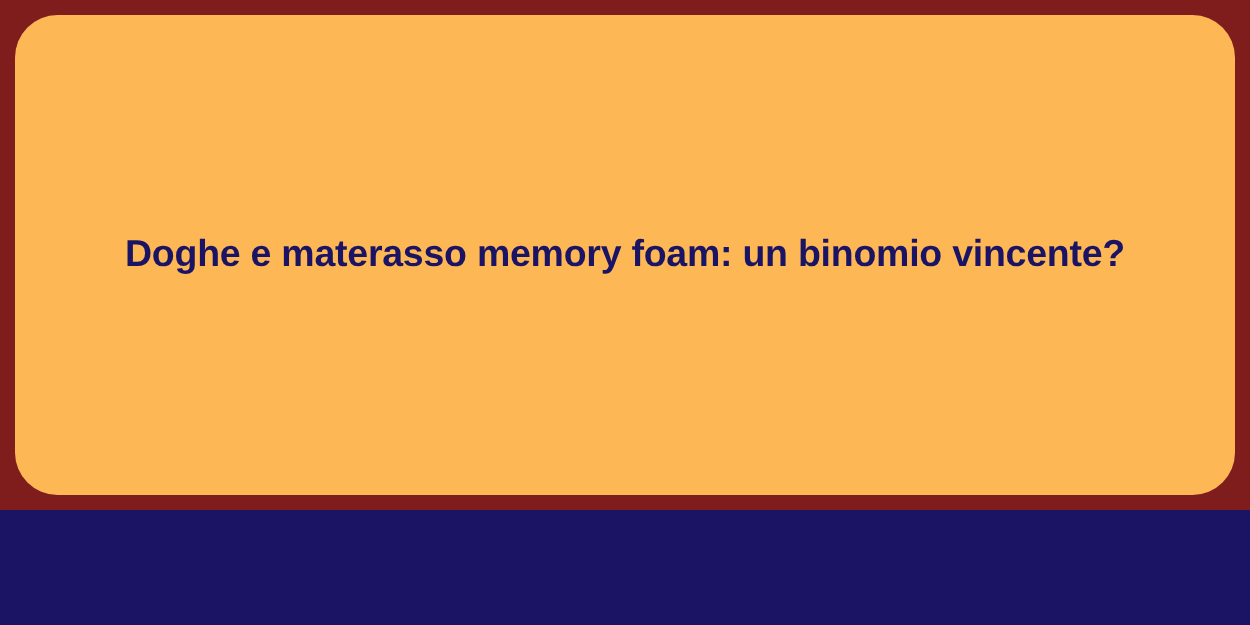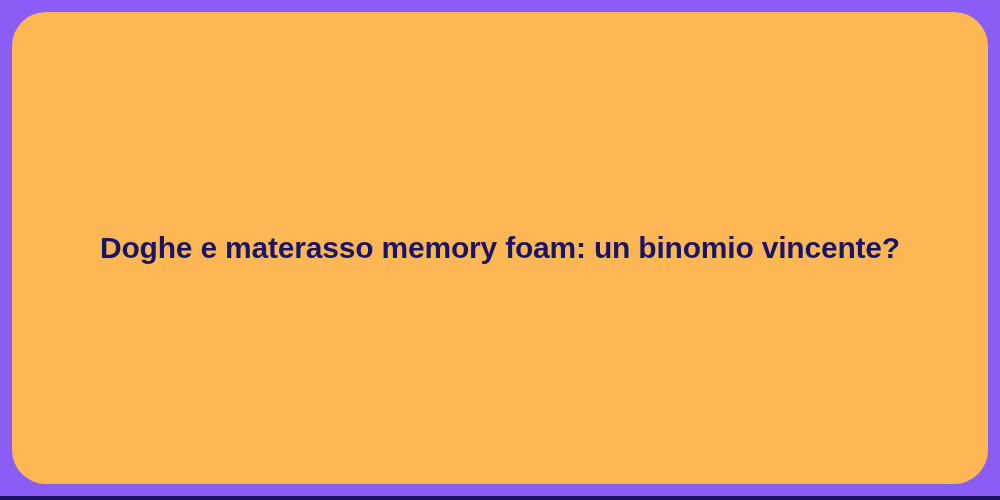--- a/index.html
+++ b/index.html
@@ -11,22 +11,22 @@
     height: 500px;
     overflow: hidden;
     font-family: "Liberation Sans", sans-serif;
     background: #1b1464;
   }
 
   .page-frame {
     position: relative;
     box-sizing: border-box;
     width: 1000px;
-    height: 496px;
-    background: #8b5cf6;
+    height: 408px;
+    background: #7f1d1d;
     padding: 12px;
   }
 
   .hero-card {
     box-sizing: border-box;
     width: 100%;
     height: 100%;
     background: #fdb855;
     border-radius: 34px;
     display: flex;

